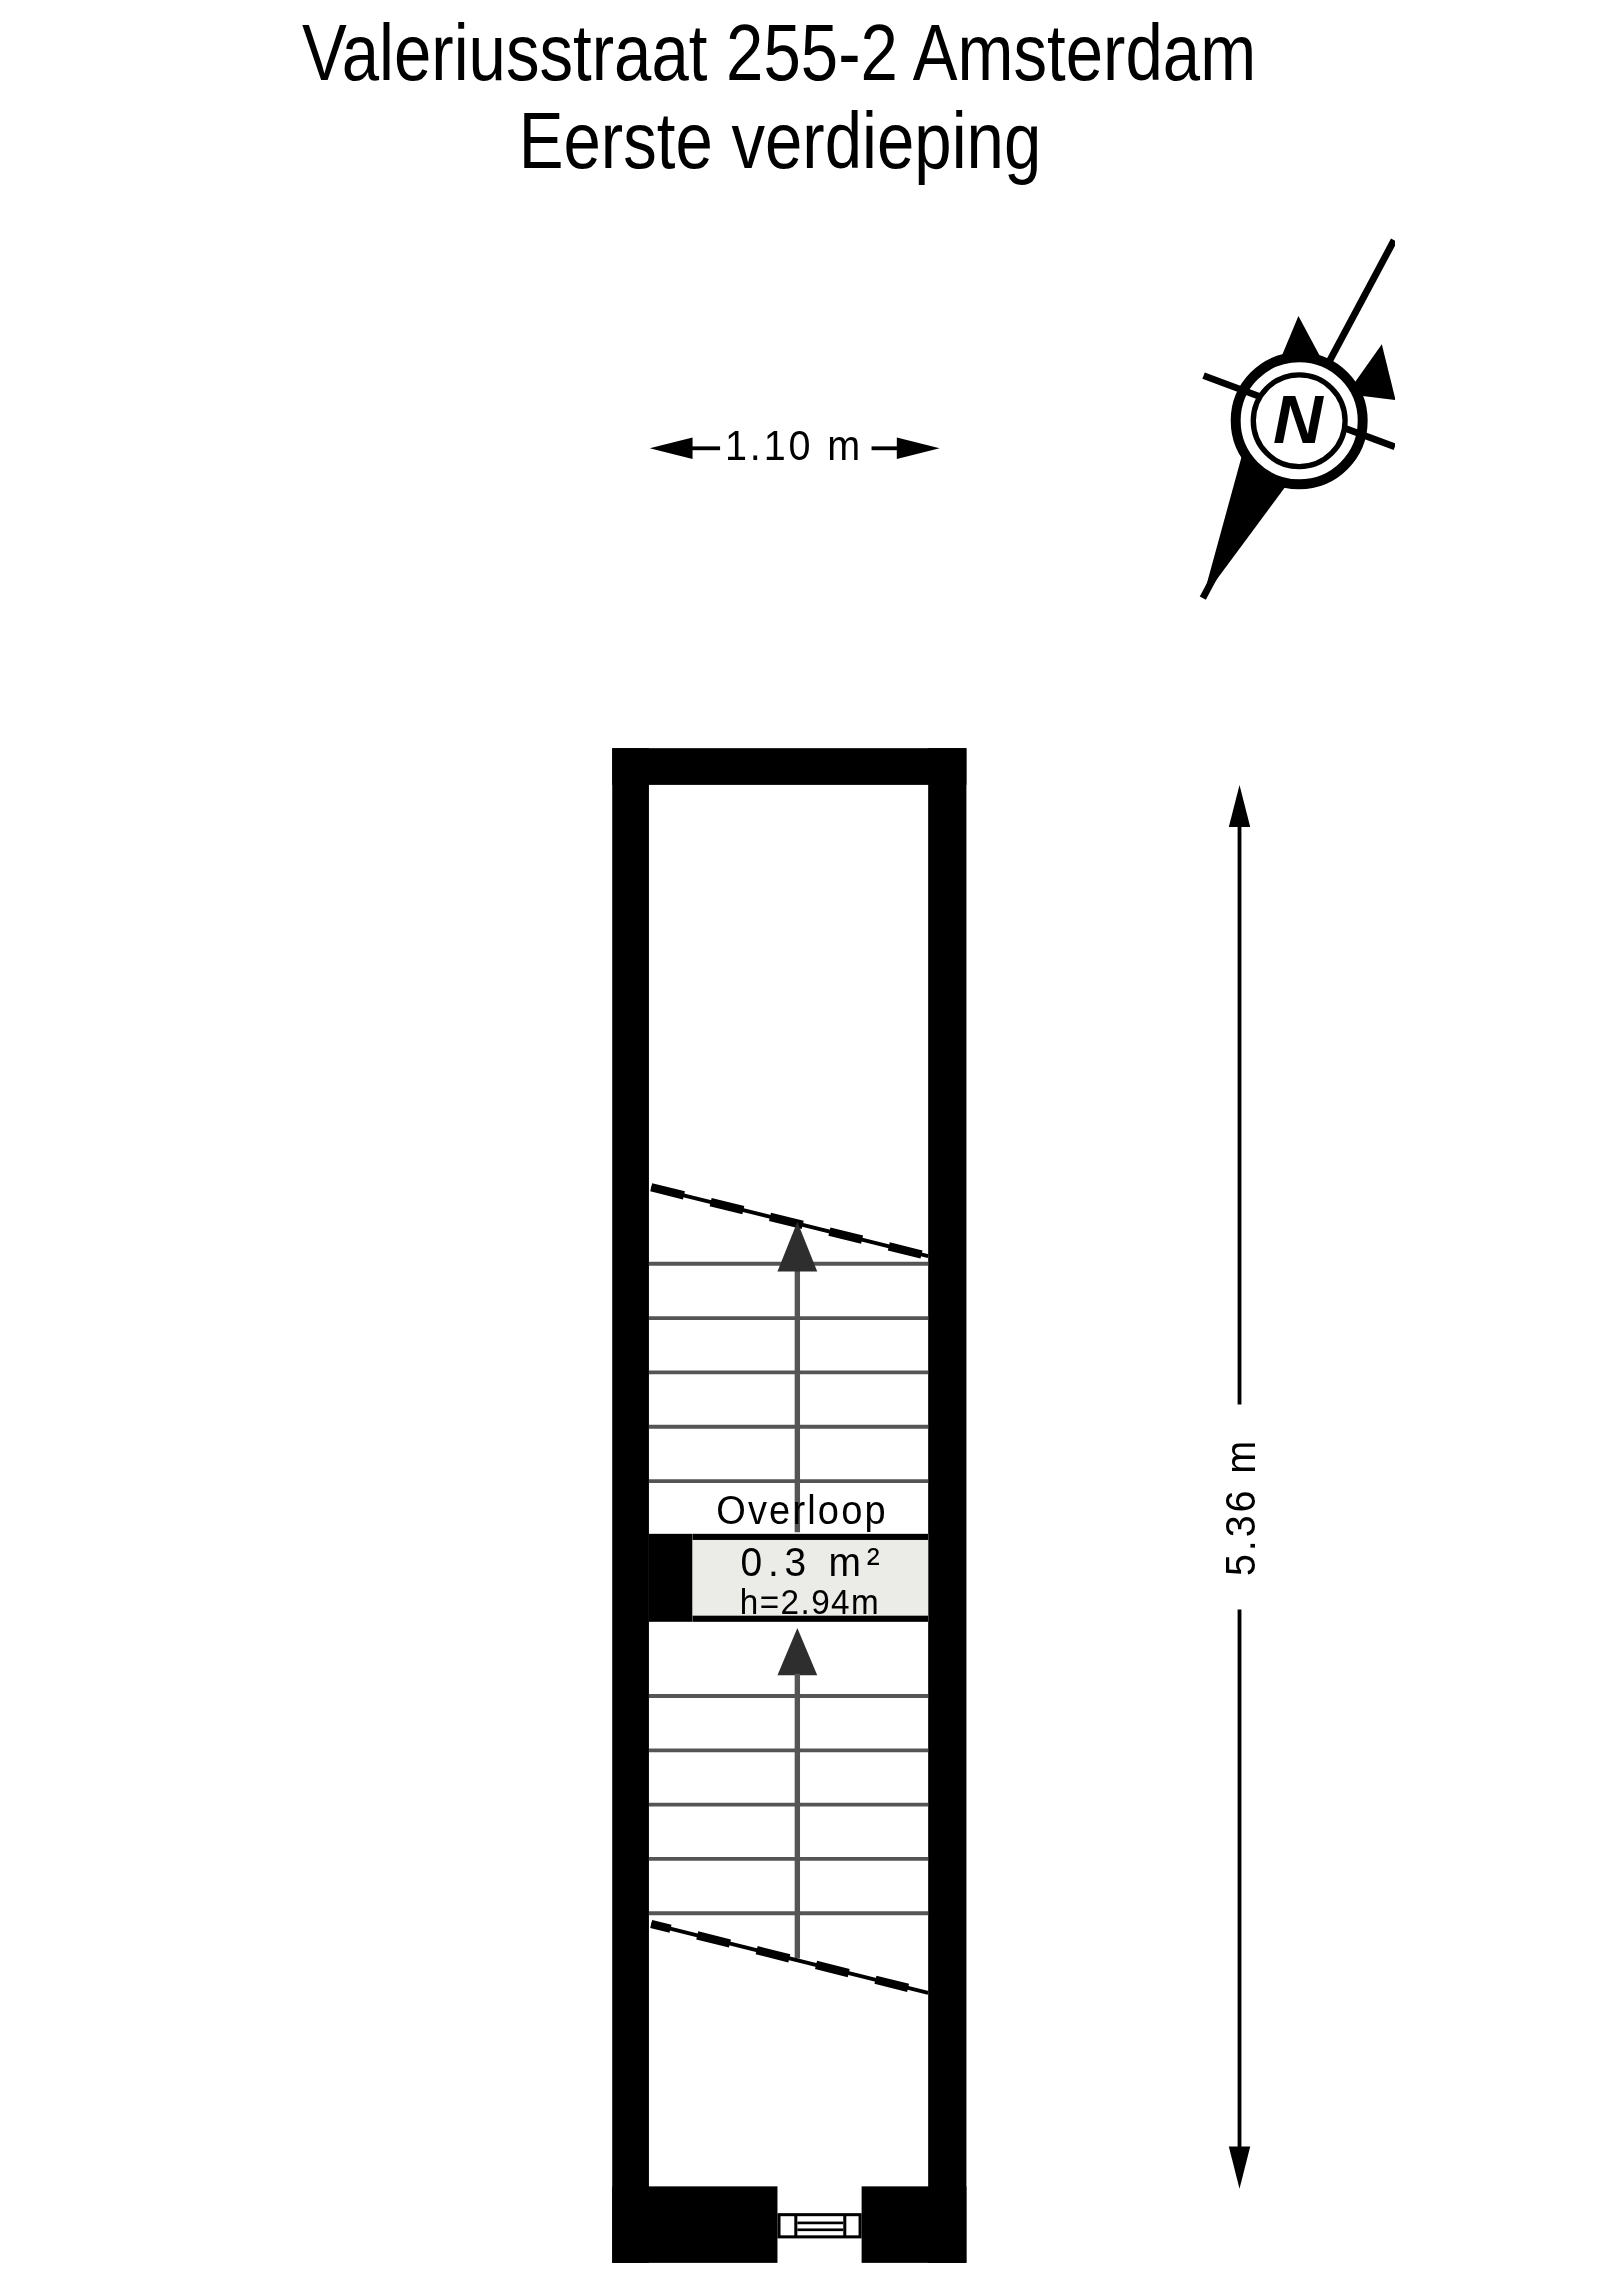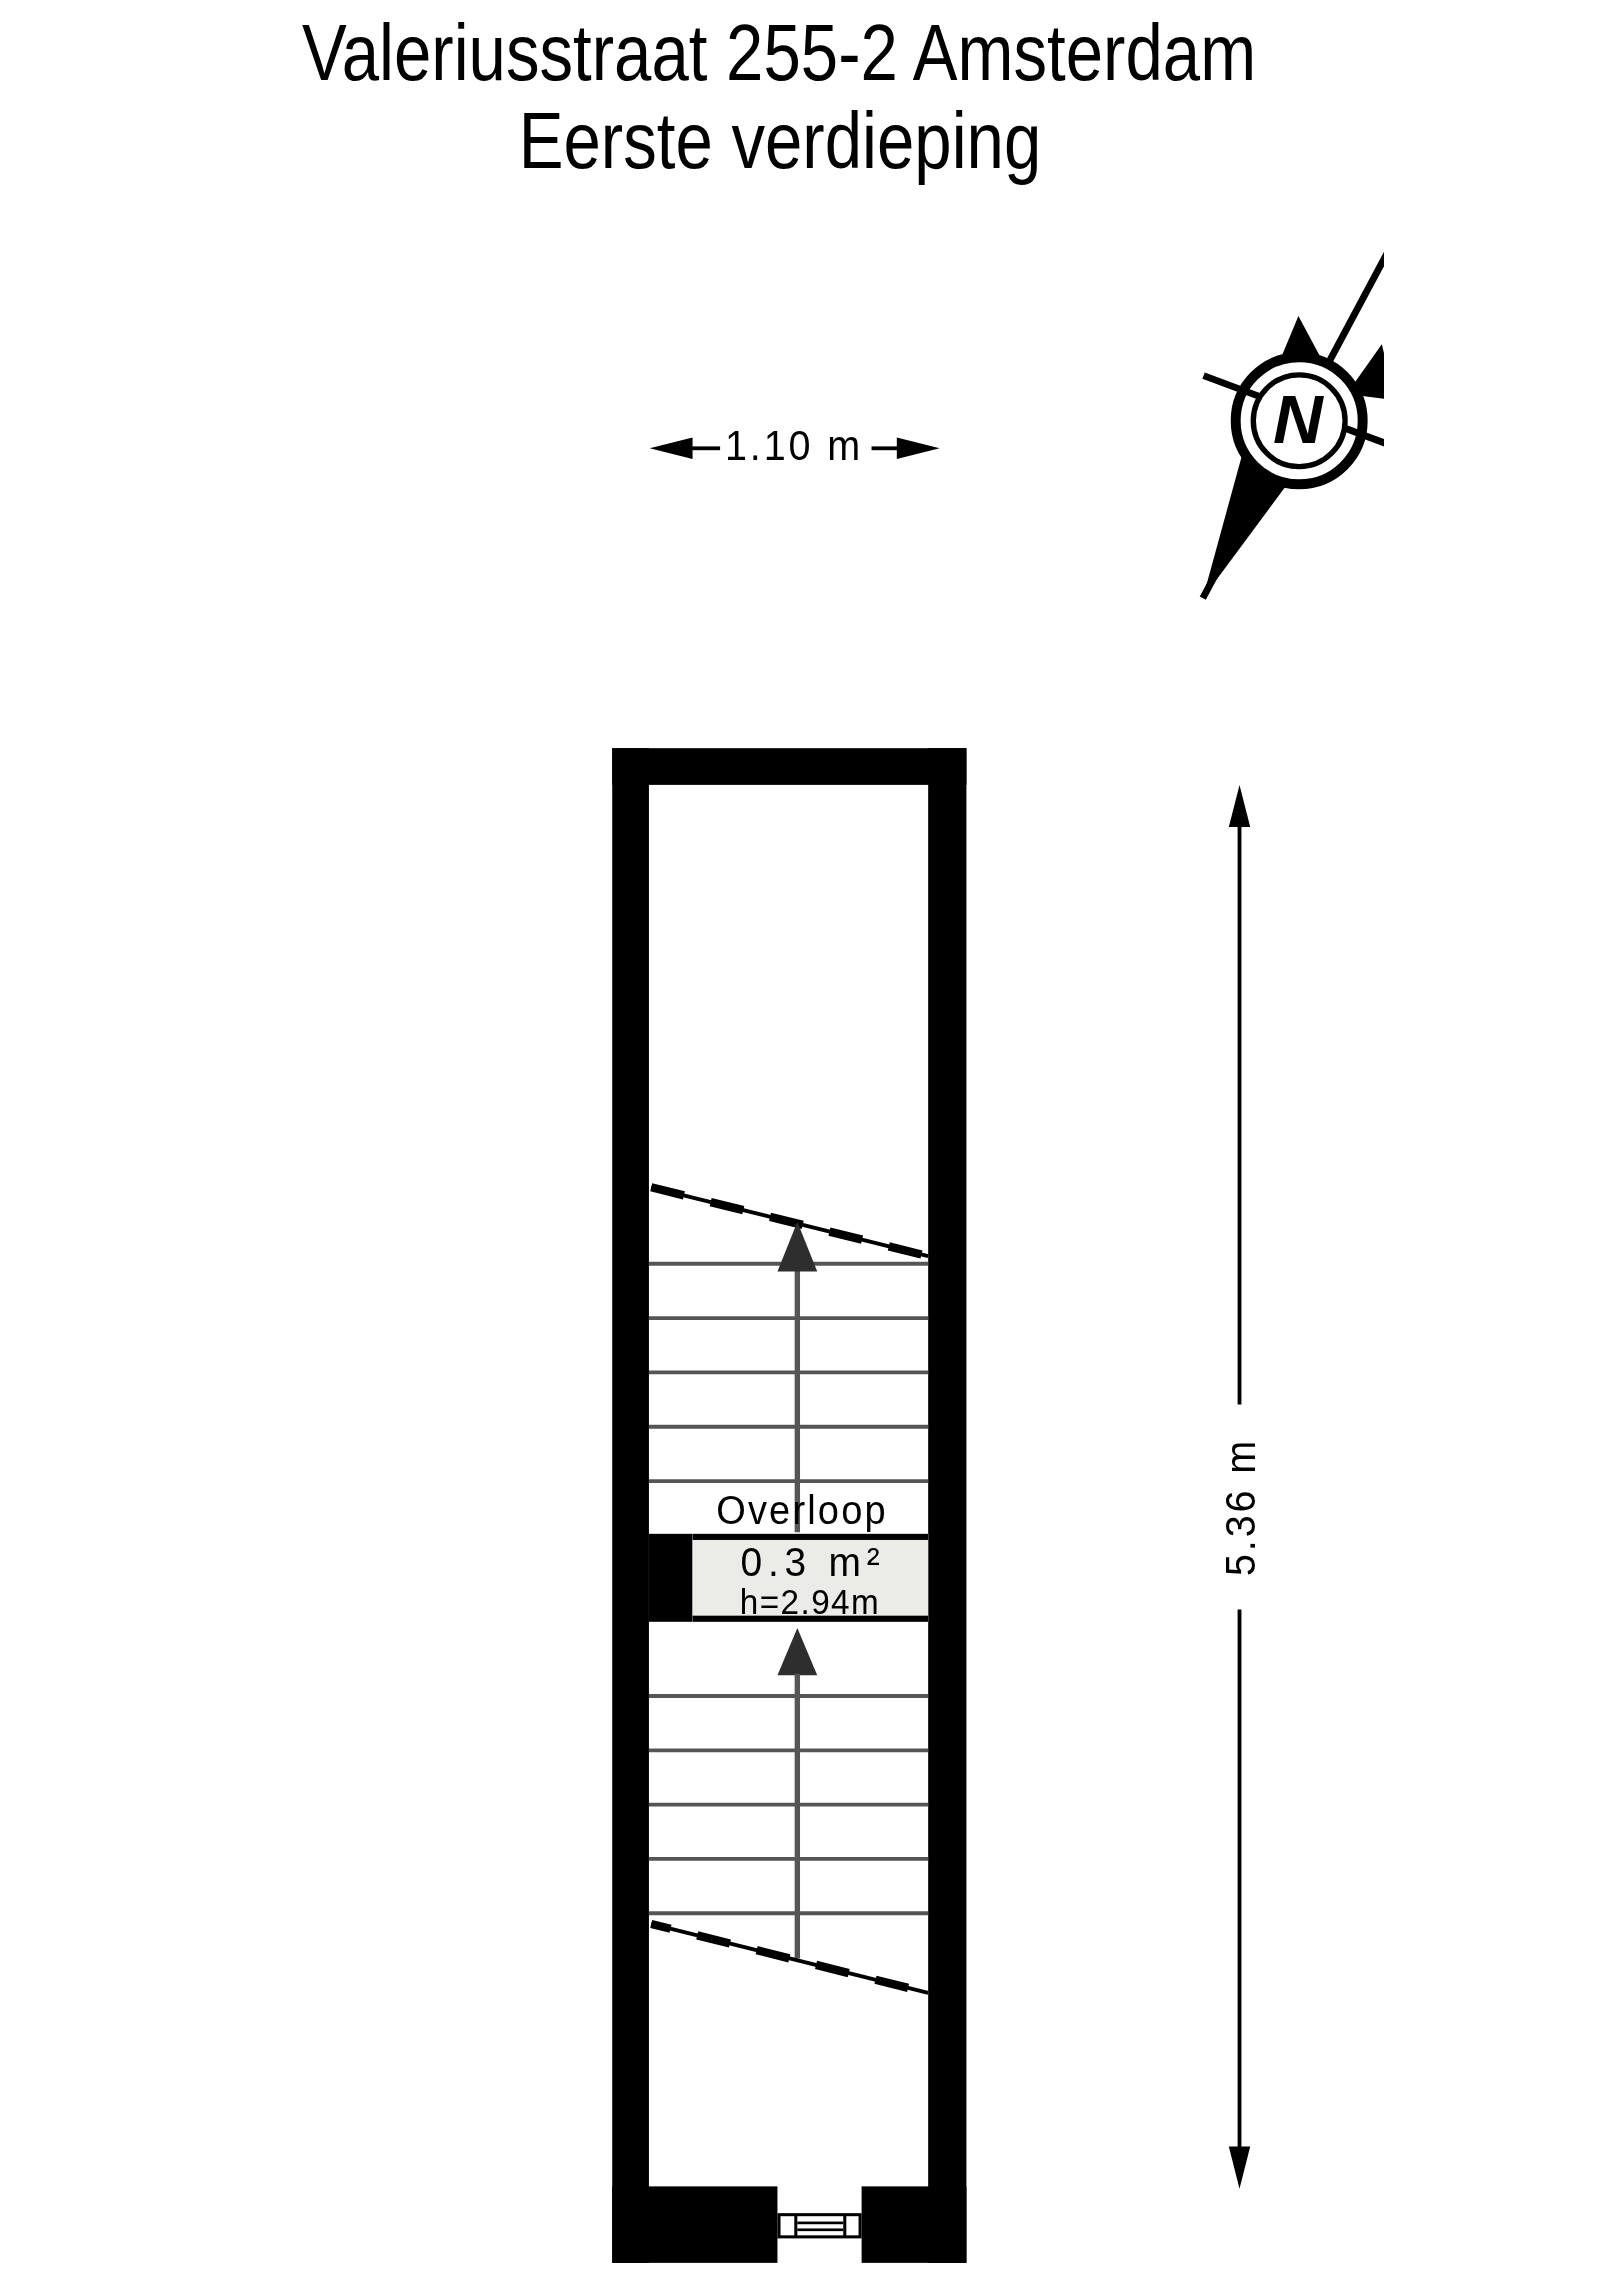--- a/index.html
+++ b/index.html
@@ -2,20 +2,21 @@
 <html style="font-size:12.2px"><head>
 <meta charset="utf-8">
 <style>
   html,body{margin:0;padding:0;background:#ffffff;}
   #canvas{
     position:relative;
     width:1384px;height:2295px;
     background:#ffffff;
     font-family:"Liberation Sans", sans-serif;
     overflow:hidden;
+    padding-left:11px;
   }
   #plan-svg{position:absolute;left:0;top:0;width:1623px;height:2295px;}
   .txt{position:absolute;color:#000;white-space:nowrap;}
   .title-line{
     font-size:79px;
     line-height:1.05;
     transform:translateX(-50%) scaleX(0.85);
   }
   .dim-label{font-size:43px;letter-spacing:3.1px;transform:translate(-50%,-50%) scaleX(0.92);}
   .dim-label-v{font-size:43px;letter-spacing:3.1px;transform:translate(-50%,-50%) rotate(-90deg) scaleX(0.92);}

